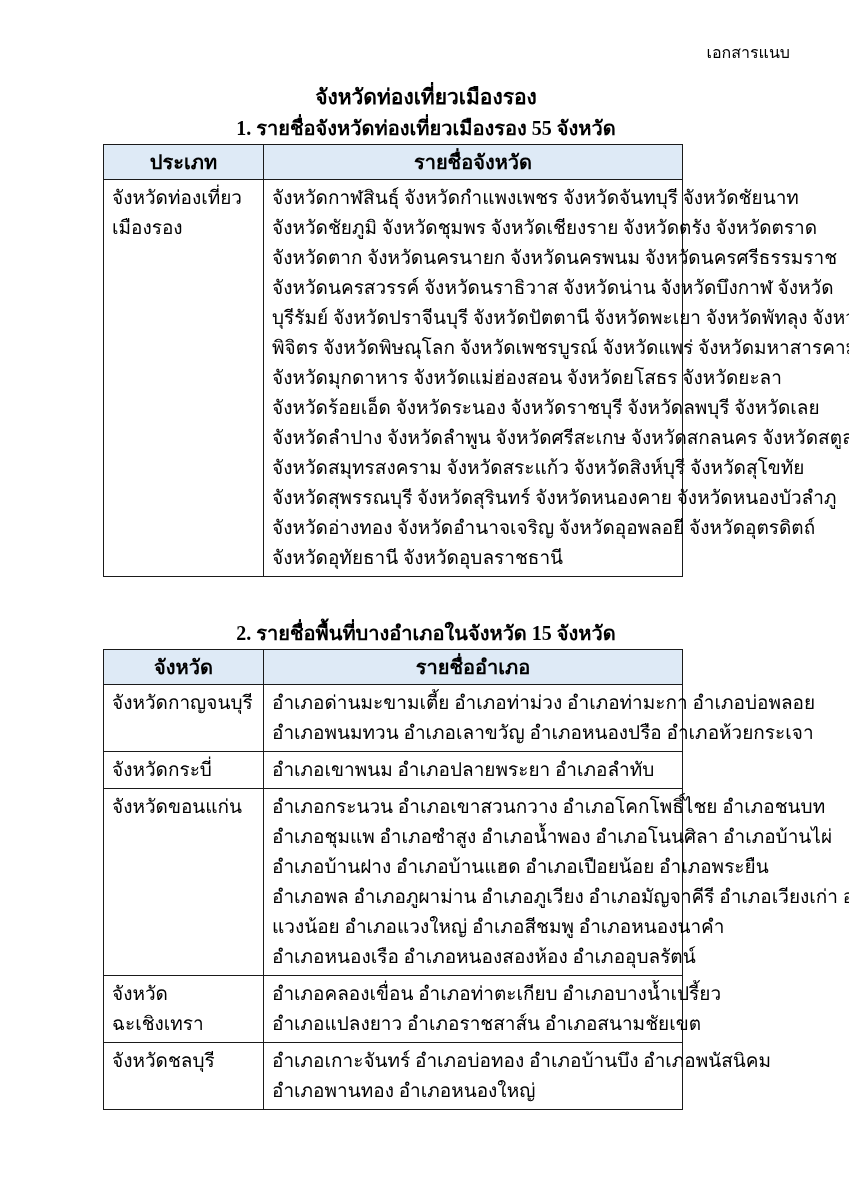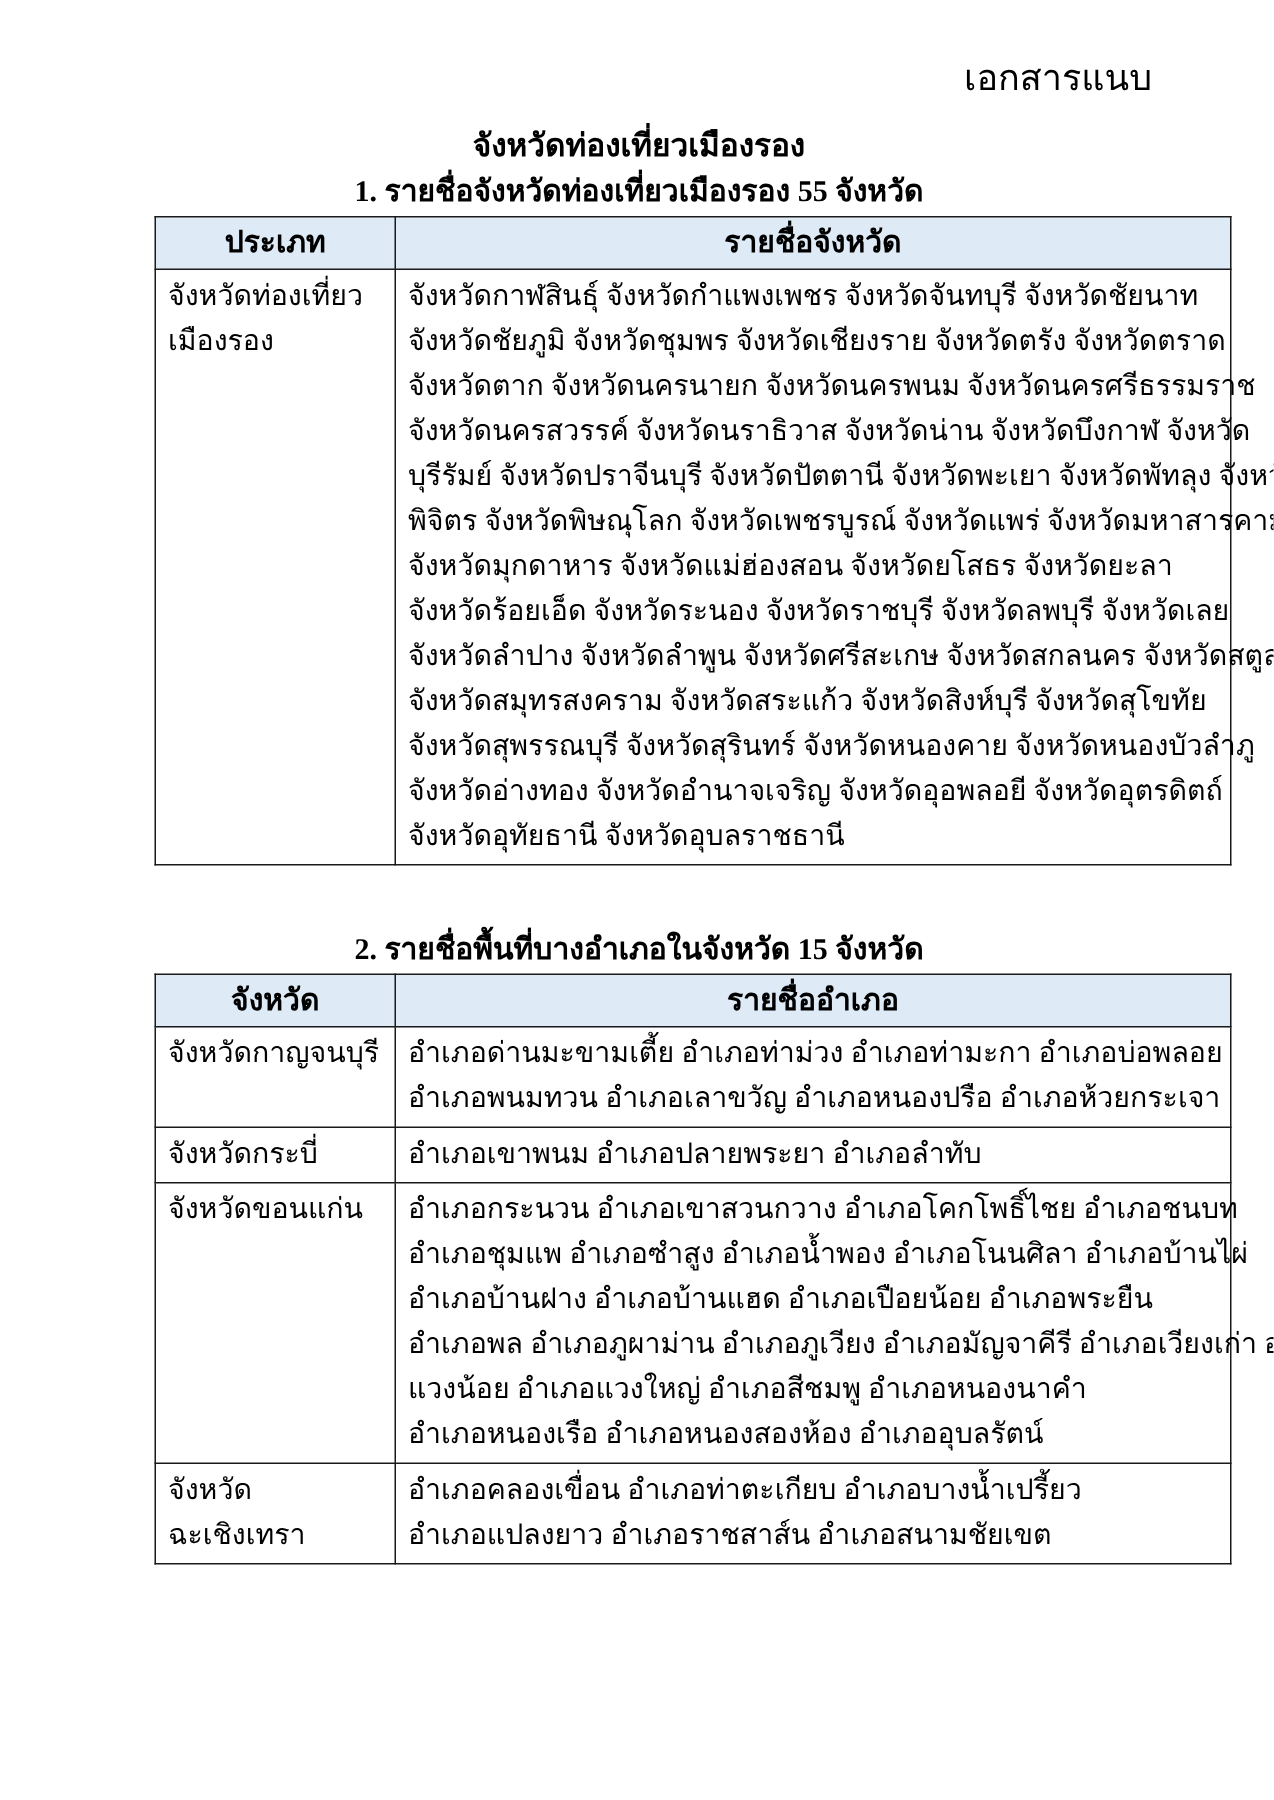--- a/index.html
+++ b/index.html
@@ -6,44 +6,44 @@
   html,body { background:#ffffff; }
   body {
     width:849px; height:1200px;
     font-family:"Liberation Serif","DejaVu Serif",serif;
     color:#000;
     position:relative;
     overflow:hidden;
   }
   .page { width:849px; height:1200px; position:relative; }
   .corner {
-    margin:40px 81px 0 0;
+    margin:40px 59px 0 0;
     text-align:right;
-    font-size:24px;
+    font-size:16px;
     line-height:26px;
   }
   .content { margin-left:103px; width:646px; }
   .doc-title {
     margin-top:18px;
     text-align:center;
     font-weight:bold;
     font-size:21px;
     line-height:26px;
   }
   .section-heading {
     font-weight:bold;
     font-size:20px;
     line-height:24px;
     text-align:center;
   }
   .section-heading.first { margin-top:6px; }
   .section-heading.second { margin-top:44px; }
   table {
     border-collapse:collapse;
-    width:718px;
+    width:580px;
     table-layout:fixed;
     margin-top:4px;
   }
   col.c1 { width:160px; }
   th {
     border:1.5px solid #1a1a1a;
     background:#DEEAF6;
     font-weight:bold;
     font-size:20px;
     text-align:center;
@@ -147,17 +147,24 @@
             <div class="line">อำเภอหนองเรือ อำเภอหนองสองห้อง อำเภออุบลรัตน์</div>
           </td>
         </tr>
         <tr>
           <td>จังหวัดฉะเชิงเทรา</td>
           <td>
             <div class="line">อำเภอคลองเขื่อน อำเภอท่าตะเกียบ อำเภอบางน้ำเปรี้ยว</div>
             <div class="line">อำเภอแปลงยาว อำเภอราชสาส์น อำเภอสนามชัยเขต</div>
           </td>
         </tr>
+        <tr>
+          <td>จังหวัดชลบุรี</td>
+          <td>
+            <div class="line">อำเภอเกาะจันทร์ อำเภอบ่อทอง อำเภอบ้านบึง อำเภอพนัสนิคม</div>
+            <div class="line">อำเภอพานทอง อำเภอหนองใหญ่</div>
+          </td>
+        </tr>
       </tbody>
     </table>
 
   </div>
 </div>
 
 </body></html>

